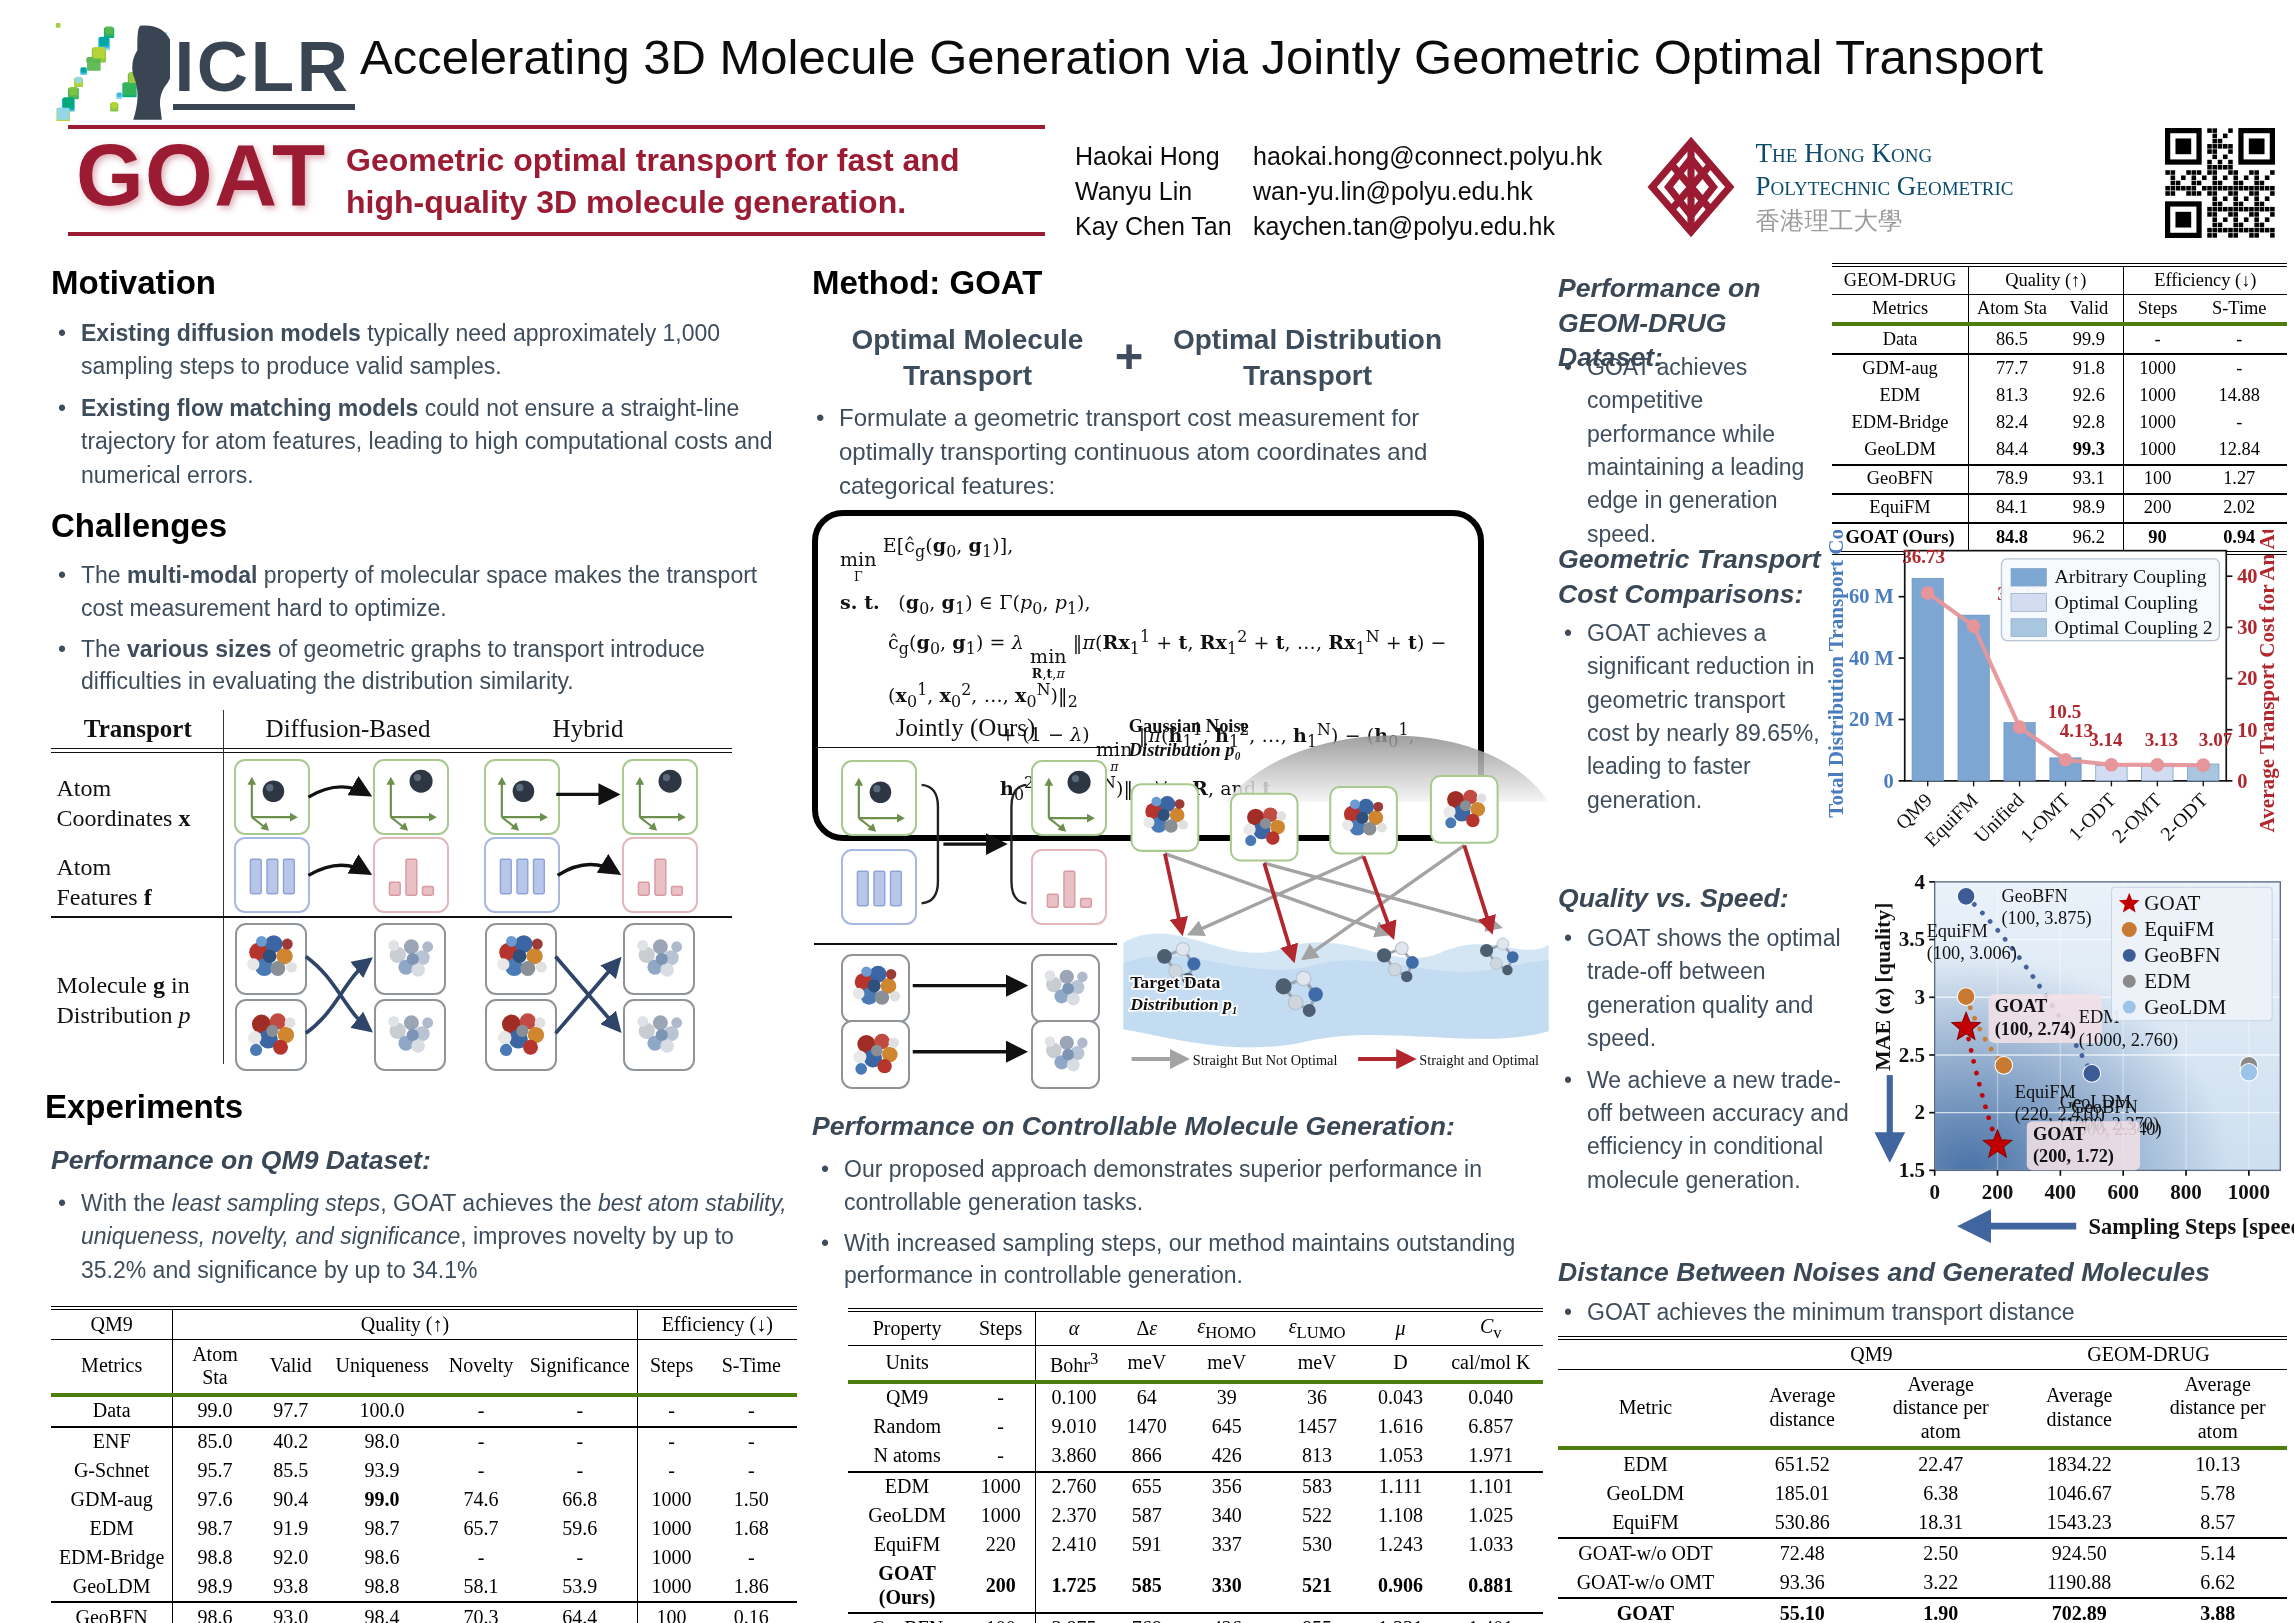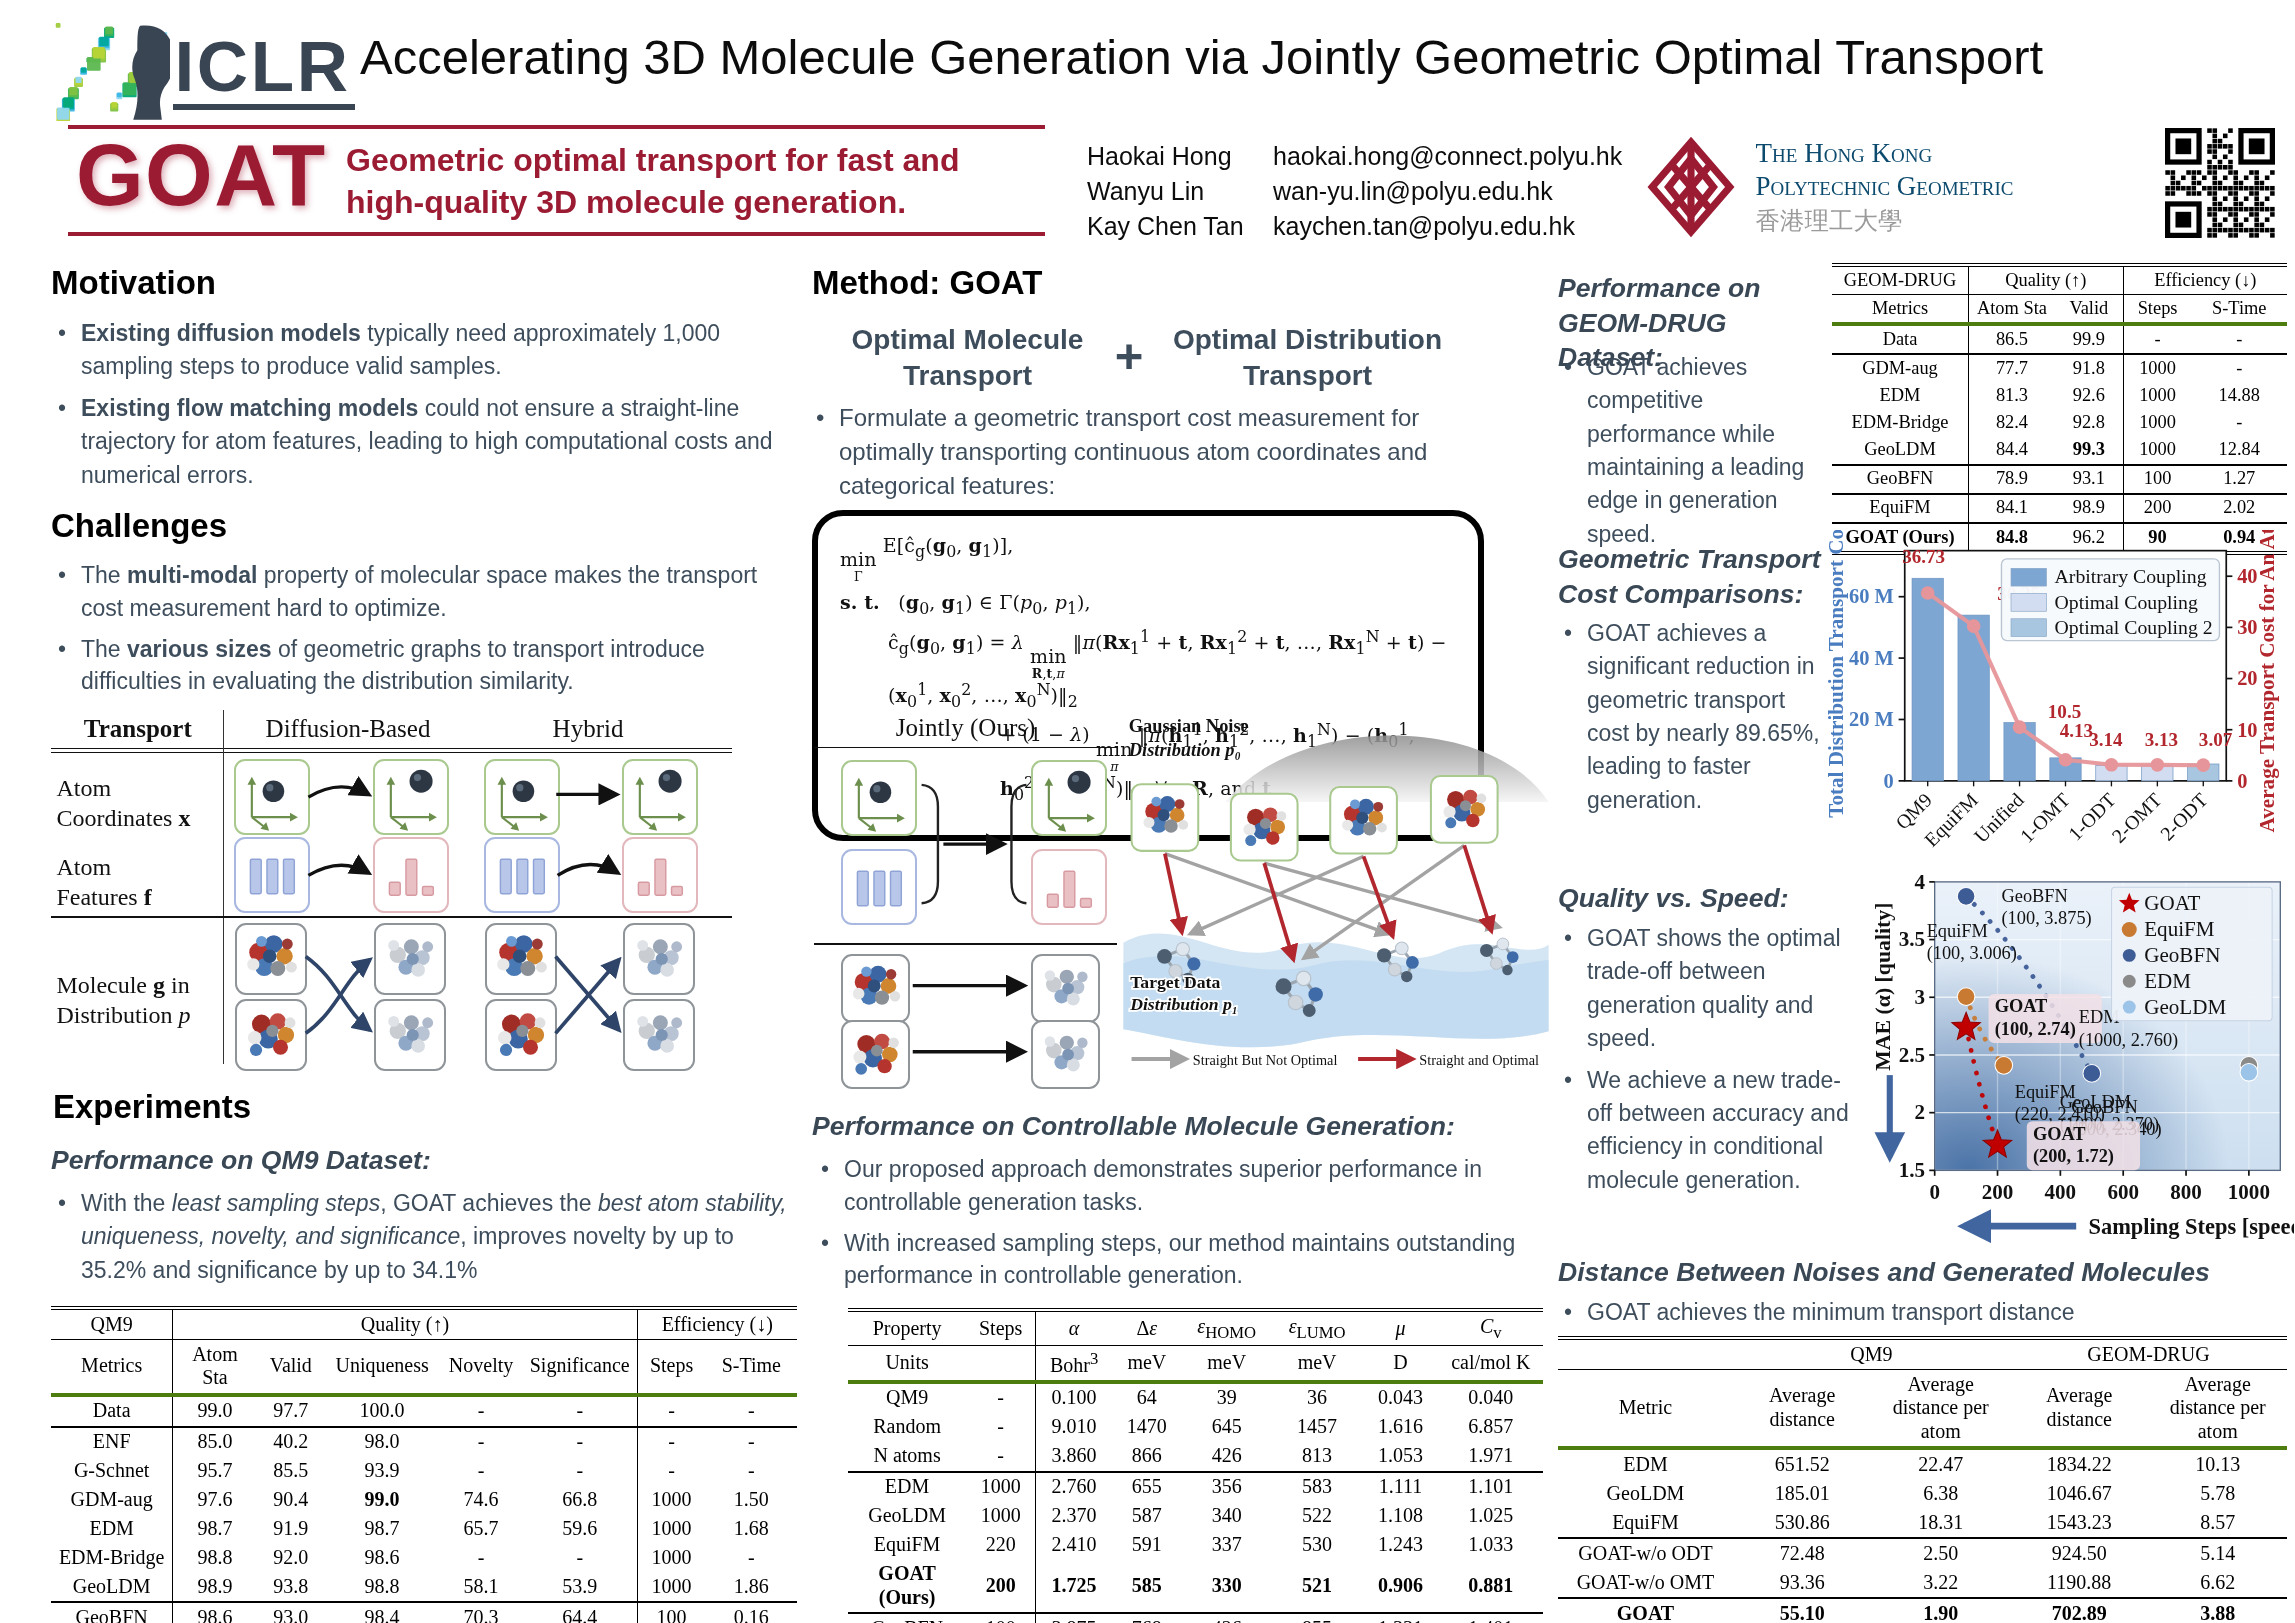--- a/index.html
+++ b/index.html
@@ -5,21 +5,21 @@
   html,body{margin:0;padding:0;background:#e8e8e8;}
   .poster{position:relative;width:2295px;height:1624px;background:#ffffff;overflow:hidden;
           font-family:"Liberation Sans","DejaVu Sans",sans-serif;color:#111;}
   .abs{position:absolute;}
   
   #title{left:360px;top:29px;font-size:49px;font-weight:500;color:#0c0c0c;white-space:nowrap;letter-spacing:0px;}
   #iclr-text{font-size:71px;font-weight:800;color:#3a4553;letter-spacing:2.7px;border-bottom:6.1px solid #3a4553;padding:0 4.1px 1.4px 1.4px;line-height:1;display:inline-block;font-family:"Liberation Sans",sans-serif;}
   .mrule{background:#9b1b33;height:4.1px;}
   #goat-big{left:76px;top:131px;font-size:87px;font-weight:800;color:#9b1b33;line-height:1;letter-spacing:1.4px;text-shadow:2.7px 3.4px 6.8px rgba(155,27,51,.35);}
   #goat-sub{left:346px;top:140px;width:702px;font-size:32px;font-weight:700;color:#9b1b33;line-height:1.3;}
-  .author-row{display:flex;gap:8px;margin-bottom:6.1px;margin-left:12px;}
+  .author-row{display:flex;gap:0;margin-bottom:6.1px;}
   .author-name{width:178px;font-size:25px;color:#0c0c0c;}
   .author-email{font-size:25px;color:#0c0c0c;}
   #uni .uline{font-family:"Liberation Serif","DejaVu Serif",serif;color:#0c4a6e;font-size:27px;font-variant:small-caps;line-height:1.22;}
   #uni .ucn{font-family:"Liberation Serif","DejaVu Serif",serif;color:#9a9a9a;font-size:24.5px;margin-top:1.4px;}
   
   .h1{font-size:33px;font-weight:800;color:#000;}
   .h2i{font-size:26.6px;font-weight:700;font-style:italic;color:#3a4856;line-height:1.3;}
   .blist{list-style:none;margin:0;padding:0;font-size:23px;color:#3e4d5c;line-height:1.45;}
   .blist li{position:relative;padding-left:27px;margin-bottom:8.2px;}
   .blist li::before{content:"\2022";position:absolute;left:4.1px;top:0;}
@@ -455,21 +455,21 @@
       <path d="M378,243 Q424,215 466,239" fill="none" stroke="#111" stroke-width="5" marker-end="url(#am)"></path>
       <path d="M742,124 L830,124" fill="none" stroke="#111" stroke-width="5" marker-end="url(#am)"></path>
       <path d="M744,243 Q790,213 832,239" fill="none" stroke="#111" stroke-width="5" marker-end="url(#am)"></path>
       <path d="M374,362 C420,395 430,440 468,470" fill="none" stroke="#2e4468" stroke-width="5.5" marker-end="url(#amn)"></path>
       <path d="M374,475 C420,442 430,397 468,367" fill="none" stroke="#2e4468" stroke-width="5.5" marker-end="url(#amn)"></path>
       <path d="M741,362 L834,470" fill="none" stroke="#2e4468" stroke-width="5.5" marker-end="url(#amn)"></path>
       <path d="M741,475 L834,367" fill="none" stroke="#2e4468" stroke-width="5.5" marker-end="url(#amn)"></path>
     </svg>
   </div>
 
-  <div class="abs h1" style="left:53px;top:1088px;">Experiments</div>
+  <div class="abs h1" style="left:45px;top:1088px;">Experiments</div>
   <div class="abs h2i" style="left:51px;top:1143px;">Performance on QM9 Dataset:</div>
   <ul class="abs blist" style="left:54px;top:1187px;width:742px;">
     <li>With the <i>least sampling steps</i>, GOAT achieves the <i>best atom stability, uniqueness, novelty, and significance</i>, improves novelty by up to 35.2% and significance by up to 34.1%</li>
   </ul>
   <div class="abs tbl-qm9" style="left:51px;top:1306px;width:746px;">
       <table class="ptable">
         <colgroup>
           <col style="width: 16%;">
           <col style="width: 11%;">
           <col style="width: 9%;">

